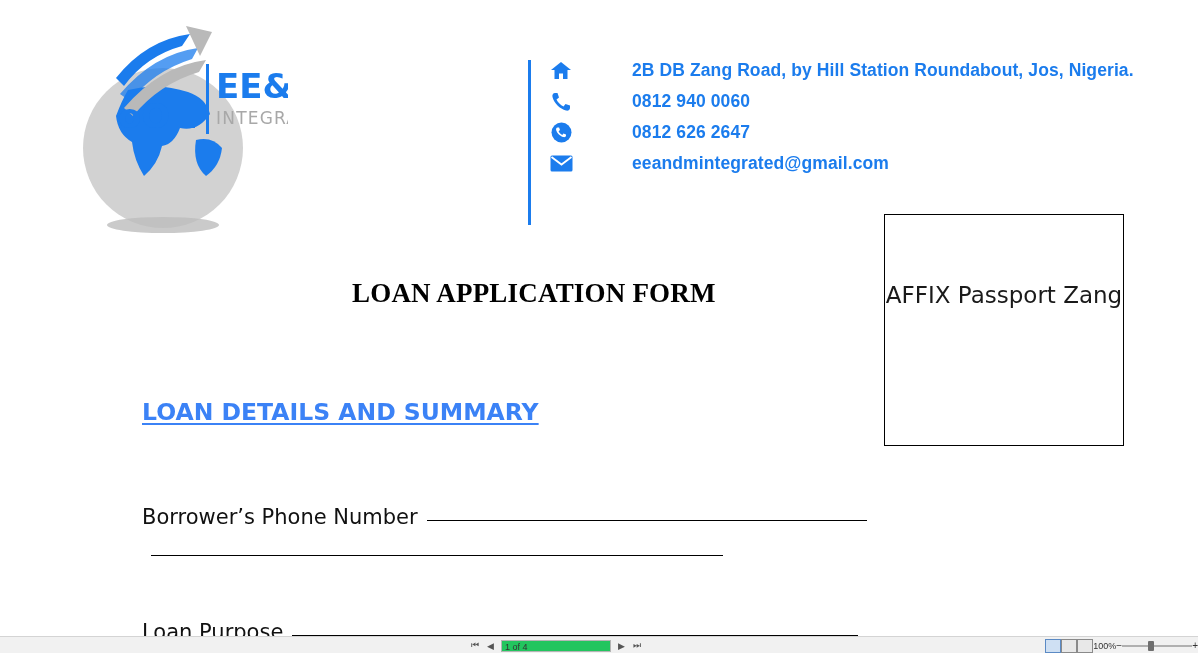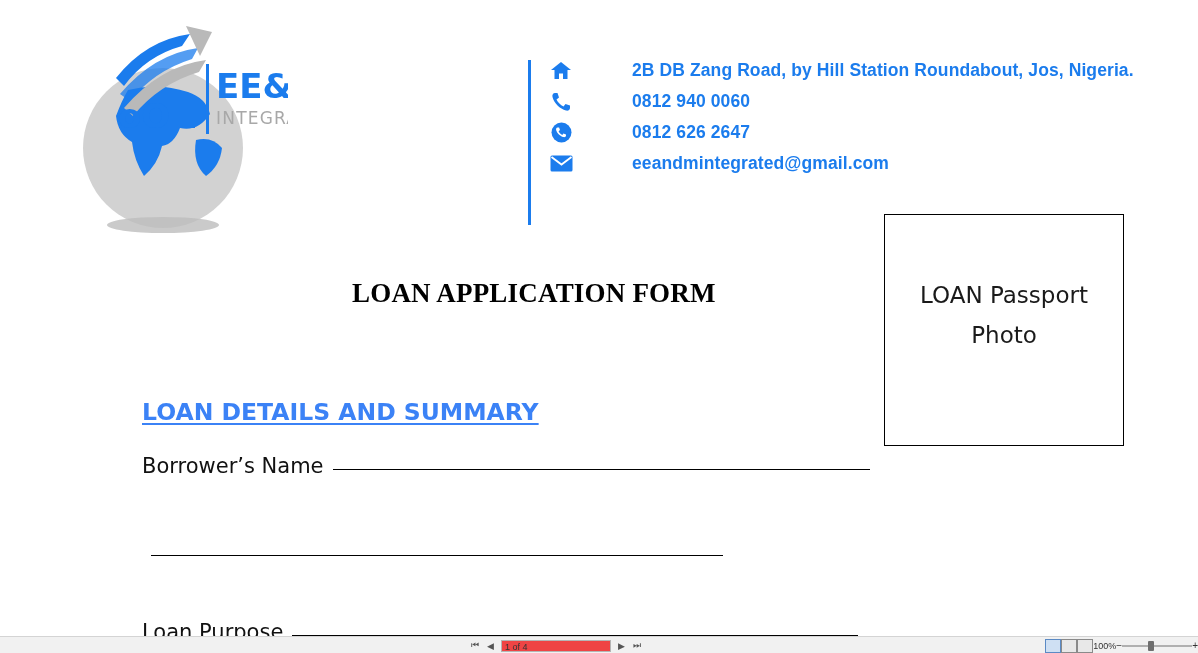--- a/index.html
+++ b/index.html
@@ -177,21 +177,21 @@
   }
   .sb-arrow {
     color: #555;
     font-size: 9px;
     padding: 0 1px;
     cursor: default;
   }
   .sb-pagebox {
     width: 110px;
     height: 12px;
-    background: #ef4444;
+    background: #22c55e;
     border: 1px solid #b5b5b5;
     font-size: 9px;
     line-height: 12px;
     padding-left: 3px;
     color: #333;
     box-sizing: border-box;
   }
   .sb-right {
     margin-left: auto;
     display: flex;
@@ -295,30 +295,30 @@
         </span>
         <span class="ci-text">eeandmintegrated@gmail.com</span>
       </li>
 
     </ul>
   </div>
 
   <div class="form-title">LOAN APPLICATION FORM</div>
 
   <div class="passport-box">
-    <span class="passport-text">LOAN Passport Photo</span>
+    <span class="passport-text">AFFIX Passport Zang</span>
   </div>
 
   <div class="section-heading">LOAN DETAILS AND SUMMARY</div>
 
-  <div class="field-row" id="row-0">
-    <span class="field-label">Borrower’s Name</span>
-    <span class="field-line" style="width:537px"></span>
-  </div>
-
+
+  <div class="field-row" id="row-1">
+    <span class="field-label">Borrower’s Phone Number</span>
+    <span class="field-line" style="width:440px"></span>
+  </div>
 
   <div class="field-row" id="row-2">
     <span class="field-line" style="width:572px"></span>
   </div>
 
   <div class="field-row" id="row-3">
     <span class="field-label">Loan Purpose</span>
     <span class="field-line" style="width:566px"></span>
   </div>
 

